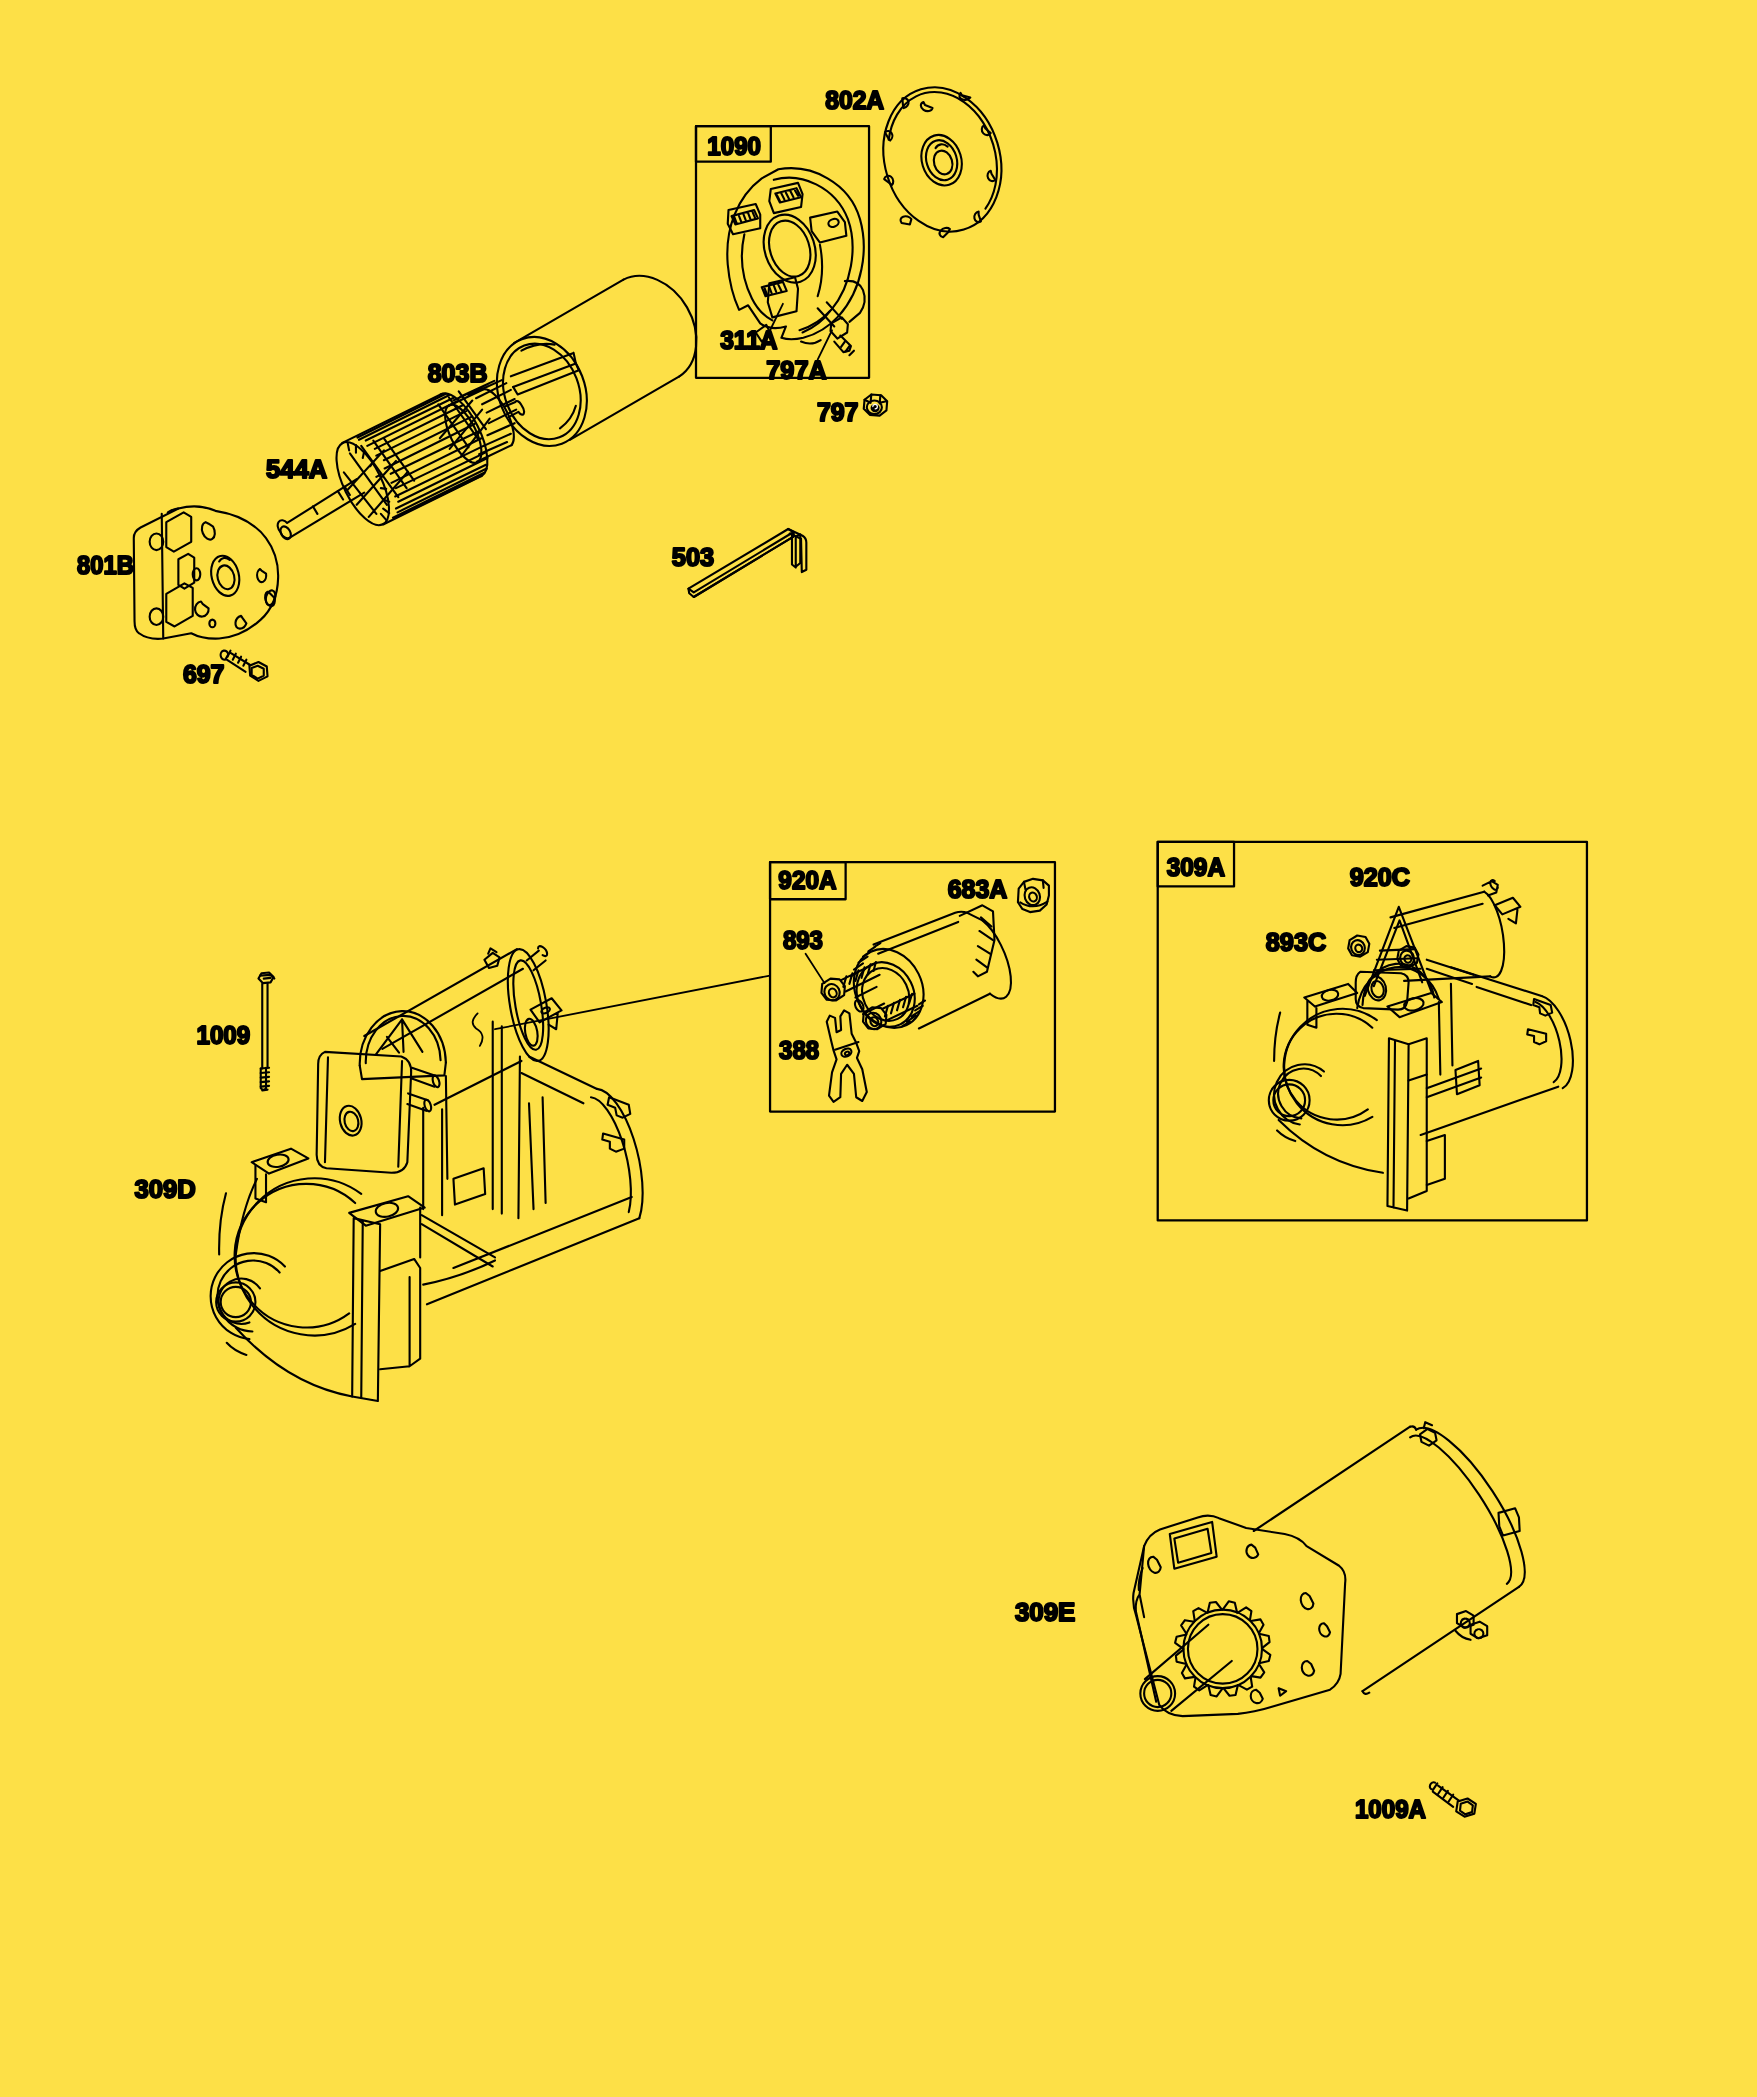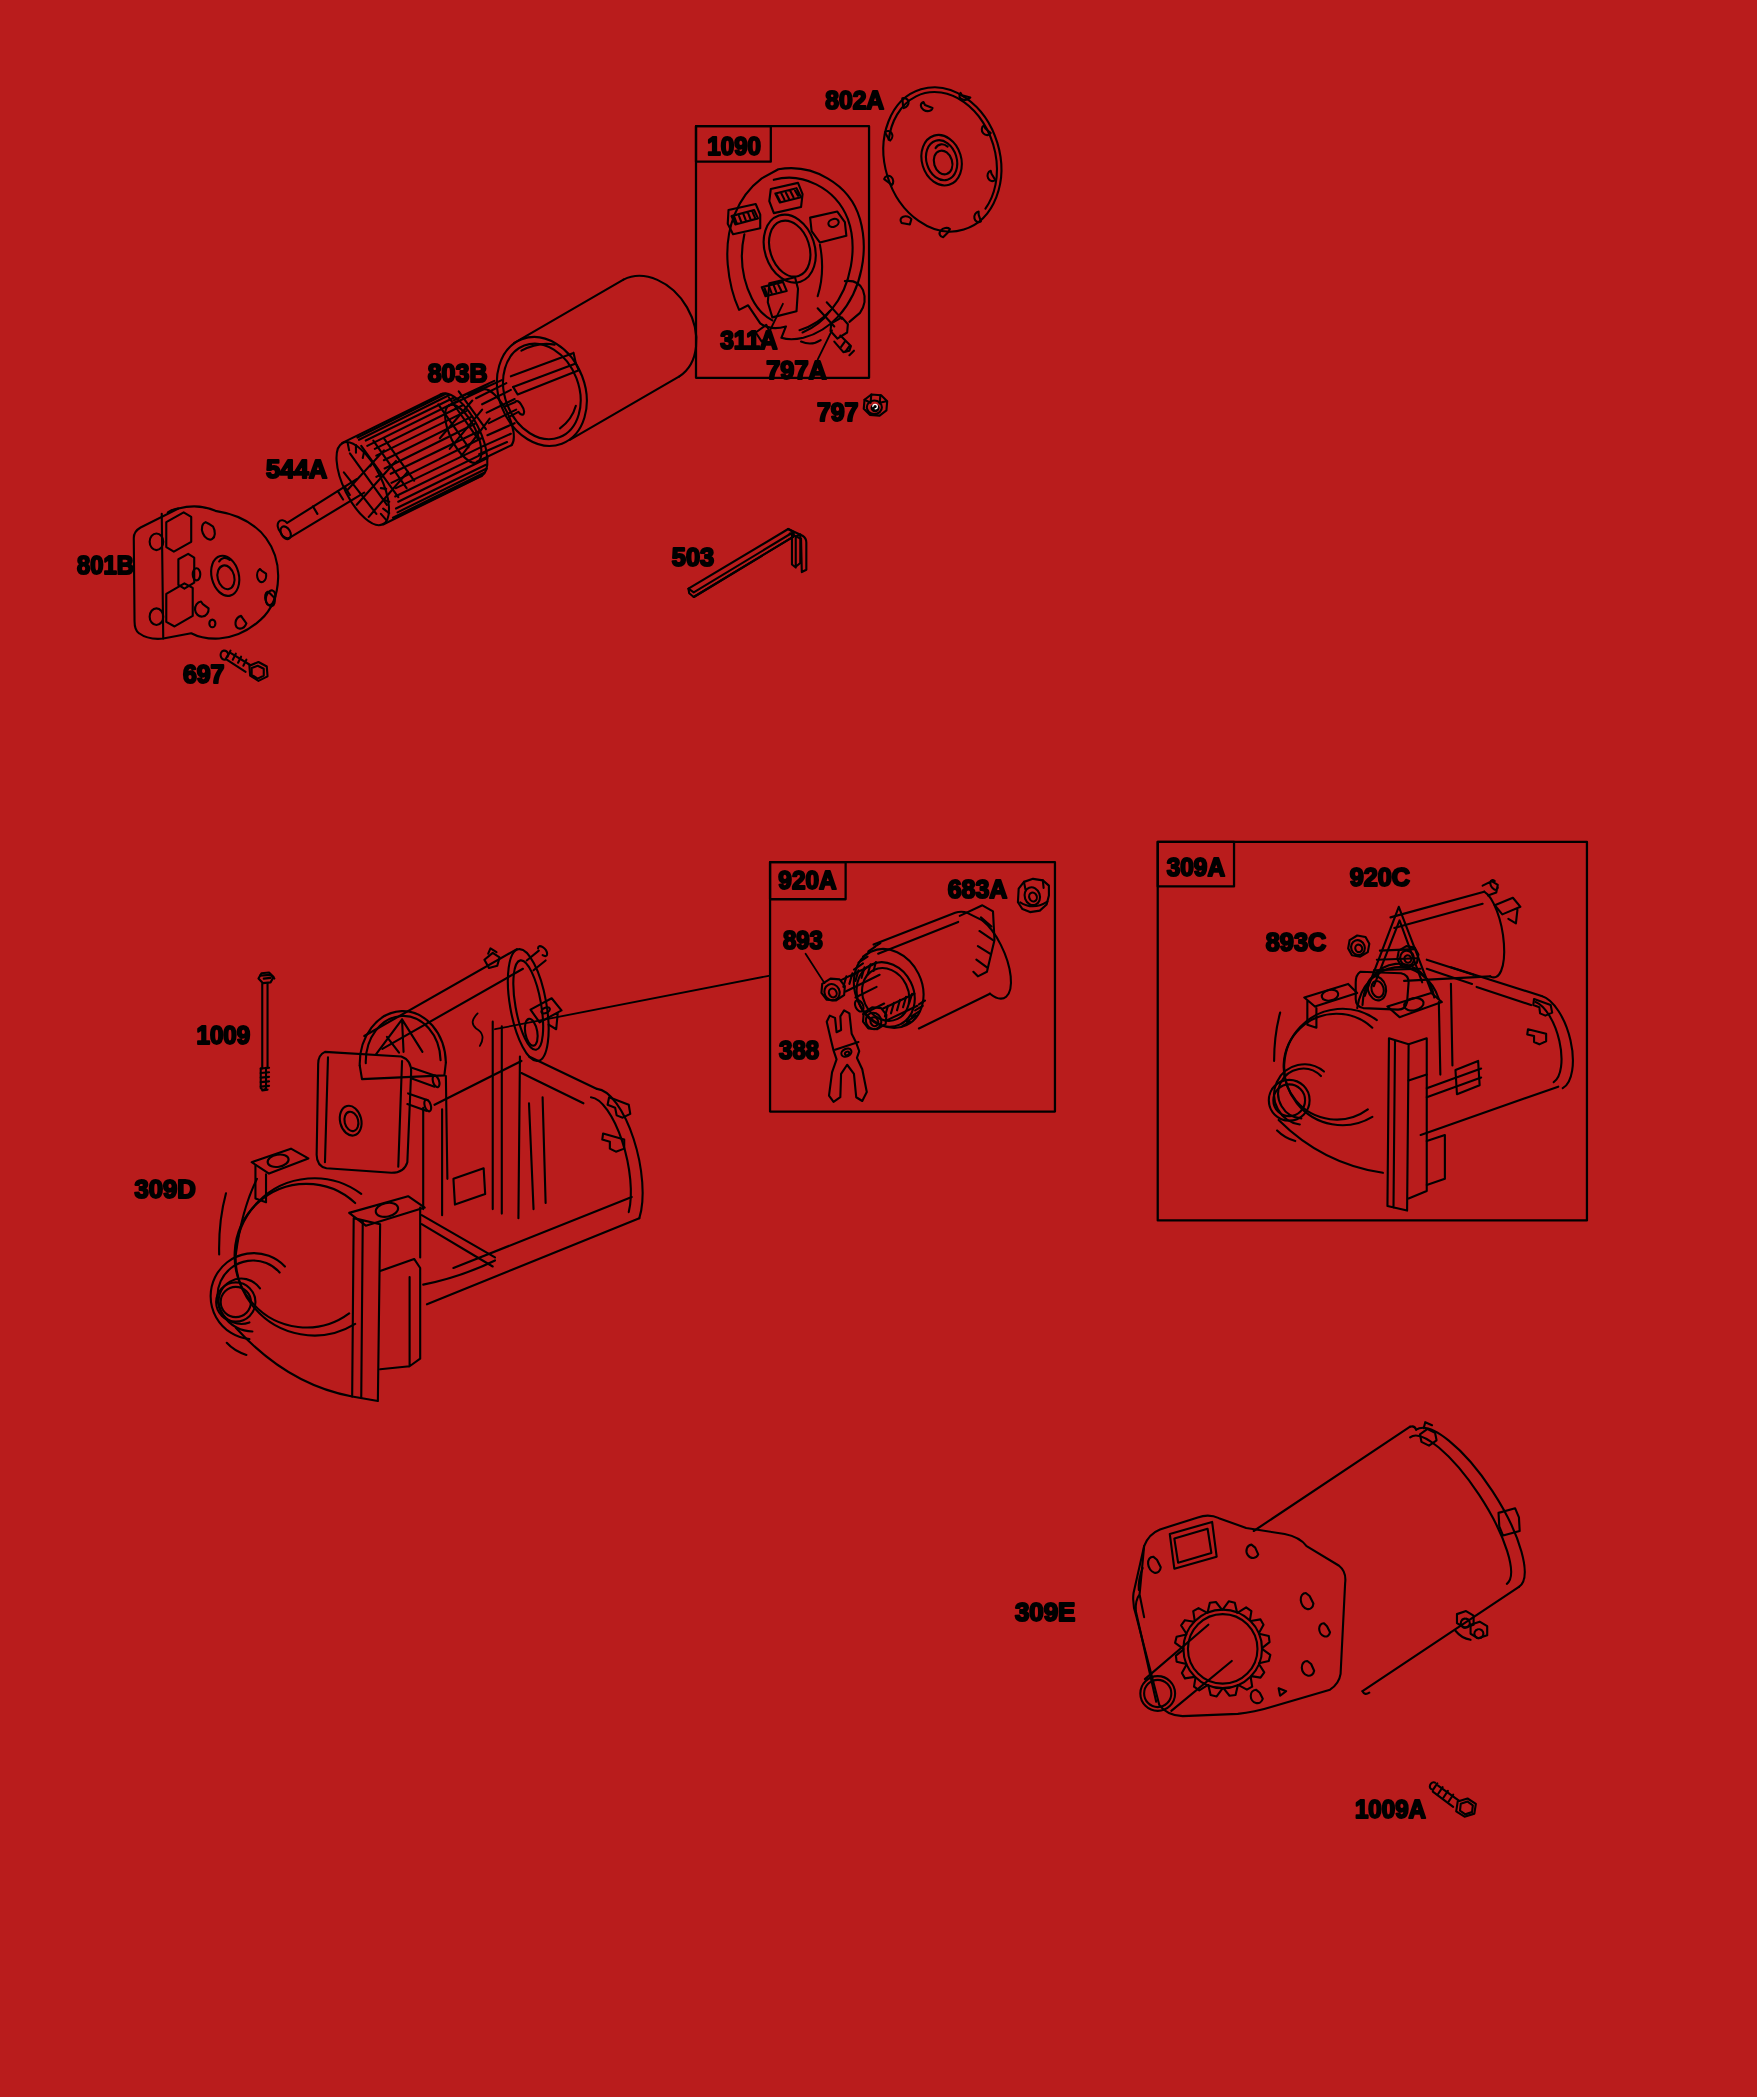--- a/index.html
+++ b/index.html
@@ -1,16 +1,16 @@
 <!DOCTYPE html>
 <html style="font-size:12px"><head>
 <meta charset="utf-8">
 <style>
   html,body{margin:0;padding:0;background:#fff;}
-  #page{position:relative;width:1757px;height:2097px;background:#b91c1c;overflow:hidden;}
+  #page{position:relative;width:1757px;height:2097px;background:#fde047;overflow:hidden;}
   svg{position:absolute;left:0;top:0;}
   text{font-family:"Liberation Sans",sans-serif;font-size:35px;font-weight:bold;fill:#000;}
 </style>
 </head>
 <body>
 <div id="page">
 <svg width="1757" height="2097" viewBox="0 0 2325 2775">
 <g fill="none" stroke="#000" stroke-width="2.8" stroke-linejoin="round" stroke-linecap="round">
 
 <g id="boxes" stroke-width="3">

